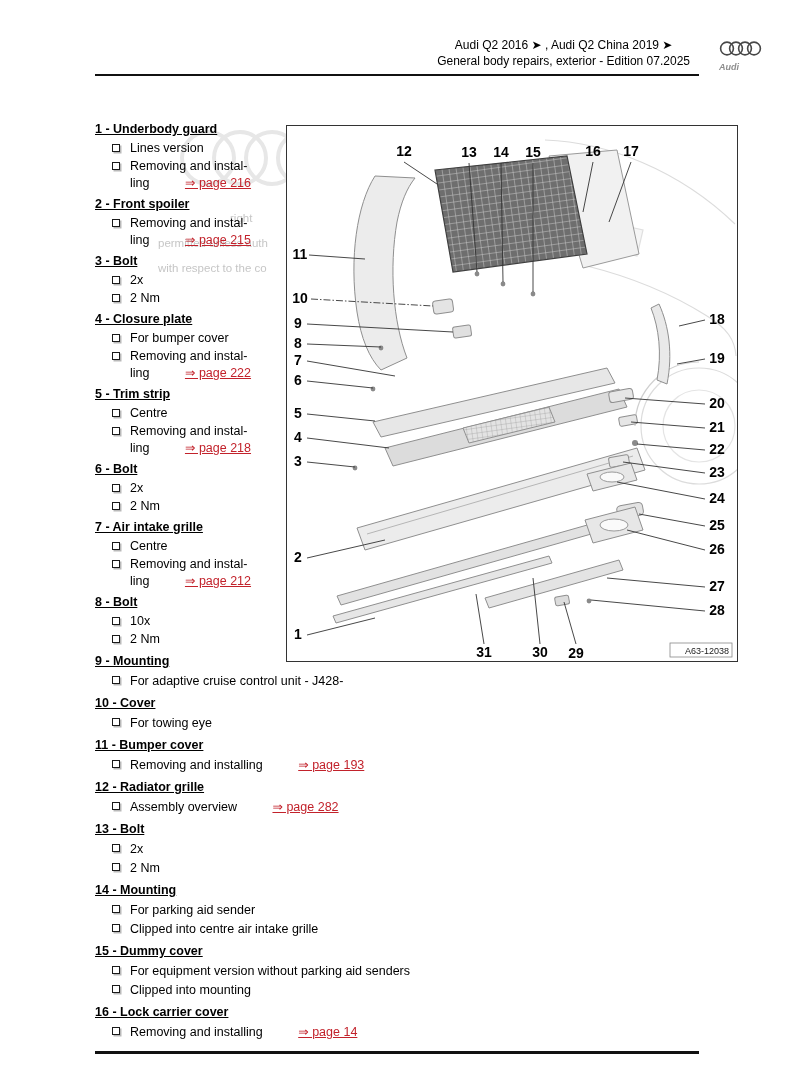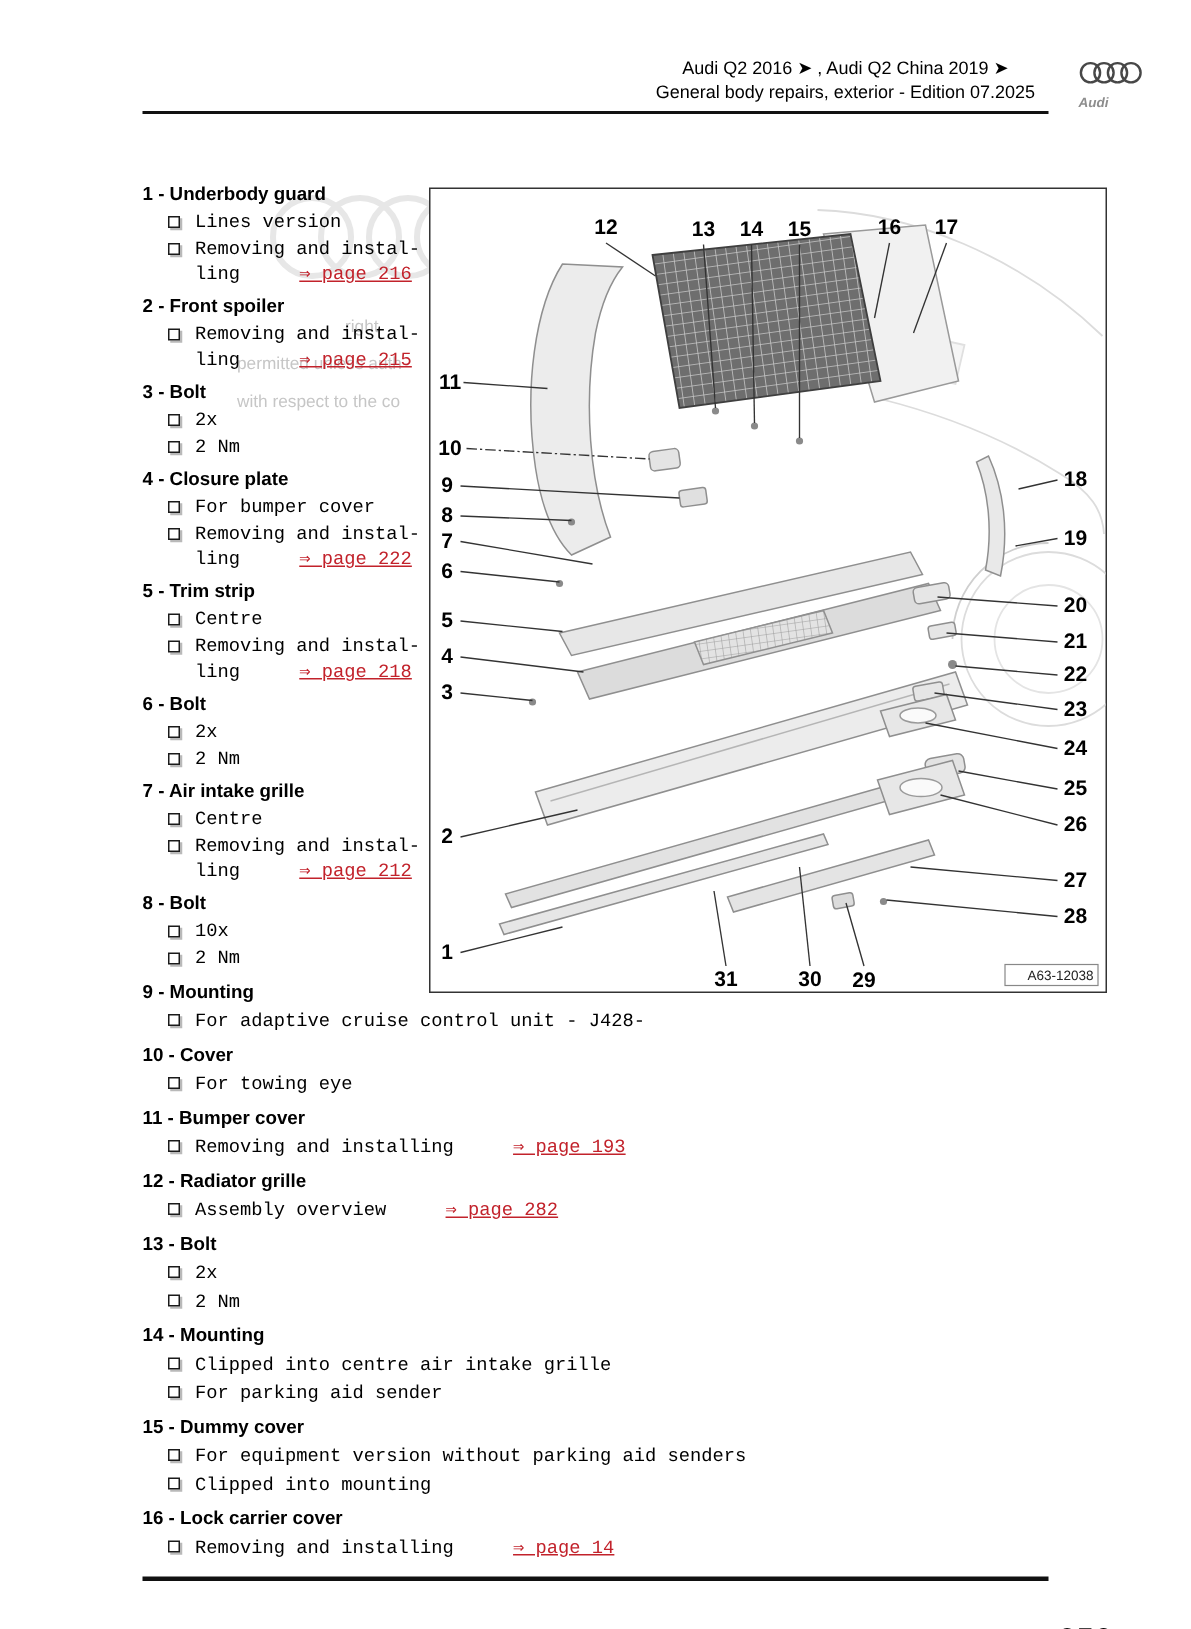--- a/index.html
+++ b/index.html
@@ -16,24 +16,24 @@
   .rule-footer { top:1051px; height:3px; }
 
   .watermark-rings { position:absolute; left:178px; top:126px; z-index:0; }
   .watermark-text { position:absolute; left:158px; top:206px; z-index:0; color:#c6c6c6; font-size:11.5px; line-height:25px; white-space:nowrap; }
   .wm1 { padding-left:72px; }
 
   .left-col { position:absolute; left:95px; top:121px; width:192px; z-index:1; font-size:12.5px; line-height:17px; }
   .bottom-list { position:absolute; left:95px; top:652px; width:648px; z-index:1; font-size:12.5px; line-height:18px; }
 
   .item { margin-bottom:4px; }
-  .item-label { font-weight:bold; margin-bottom:2px; color:#000; }
+  .item-label { font-weight:bold; margin-bottom:2px; color:#000;text-decoration:underline; }
   .sub { display:flex; margin-left:17px; margin-bottom:1px; }
   .cb { flex:0 0 auto; width:8px; height:8px; border:1.3px solid #1a1a1a; margin:4px 10px 0 0; box-shadow:1.5px 1.5px 0 #b9b9b9; background:#fff; }
-  .sub-text { color:#000;font-family:Liberation Mono, monospace; }
+  .sub-text { color:#000; }
   .plink { color:#c2222b; text-decoration:underline; cursor:pointer;margin-left:32px; }
 
   .diagram { position:absolute; left:286px; top:125px; width:452px; height:537px; border:1px solid #333; background:#fff; z-index:1; }
   .diagram svg { display:block; }
   .callout { font-family:"Liberation Sans", sans-serif; font-size:14px; font-weight:bold; fill:#000; }
   .figid { font-family:"Liberation Sans", sans-serif; font-size:9px; fill:#222; }
 
   .footer-info { position:absolute; top:1058px; right:52px; display:flex; align-items:baseline; gap:14px;margin-top:24px; }
   .footer-section { font-size:11px; color:#000; }
   .footer-page { font-size:21px; color:#000; letter-spacing:0.5px; }
@@ -358,25 +358,25 @@
       <div class="sub">
         <span class="cb"></span>
         <span class="sub-text"><span>2 Nm</span></span>
       </div>
     </div>
 
     <div class="item">
       <div class="item-label">14 - Mounting</div>
       <div class="sub">
         <span class="cb"></span>
+        <span class="sub-text"><span>For parking aid sender</span></span>
+      </div>
+      <div class="sub">
+        <span class="cb"></span>
         <span class="sub-text"><span>Clipped into centre air intake grille</span></span>
-      </div>
-      <div class="sub">
-        <span class="cb"></span>
-        <span class="sub-text"><span>For parking aid sender</span></span>
       </div>
     </div>
 
     <div class="item">
       <div class="item-label">15 - Dummy cover</div>
       <div class="sub">
         <span class="cb"></span>
         <span class="sub-text"><span>For equipment version without parking aid senders</span></span>
       </div>
       <div class="sub">

